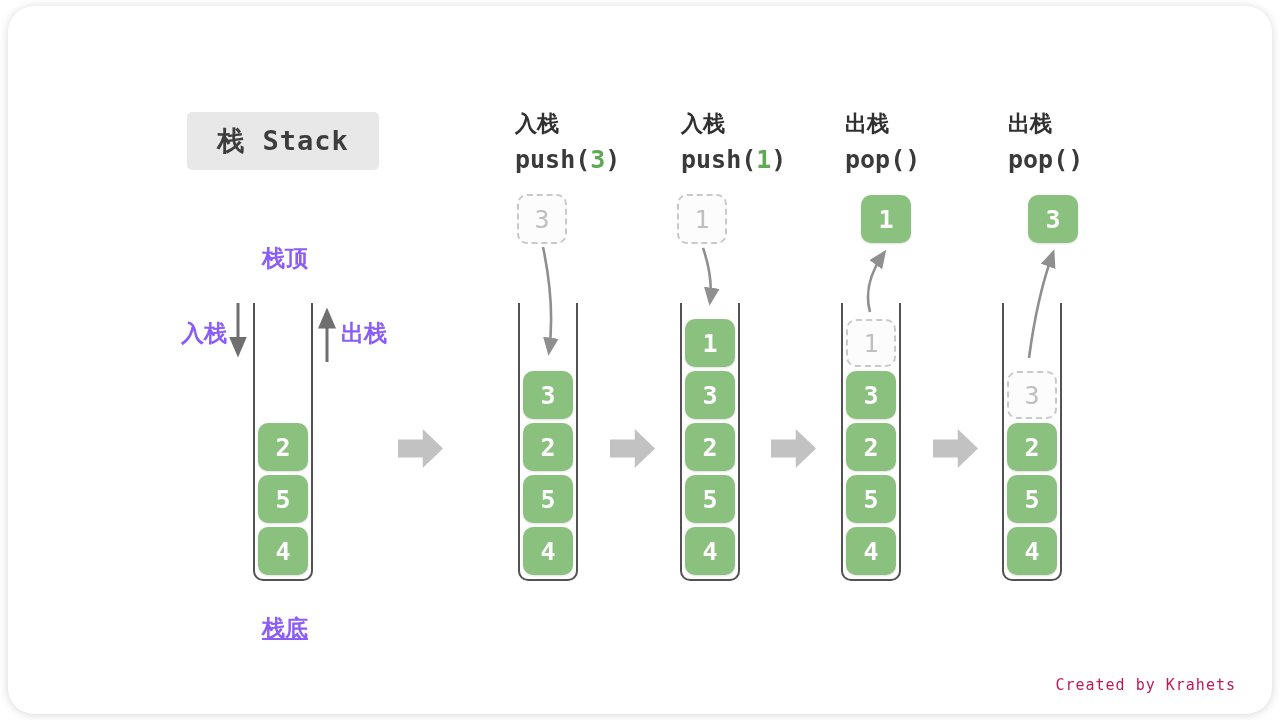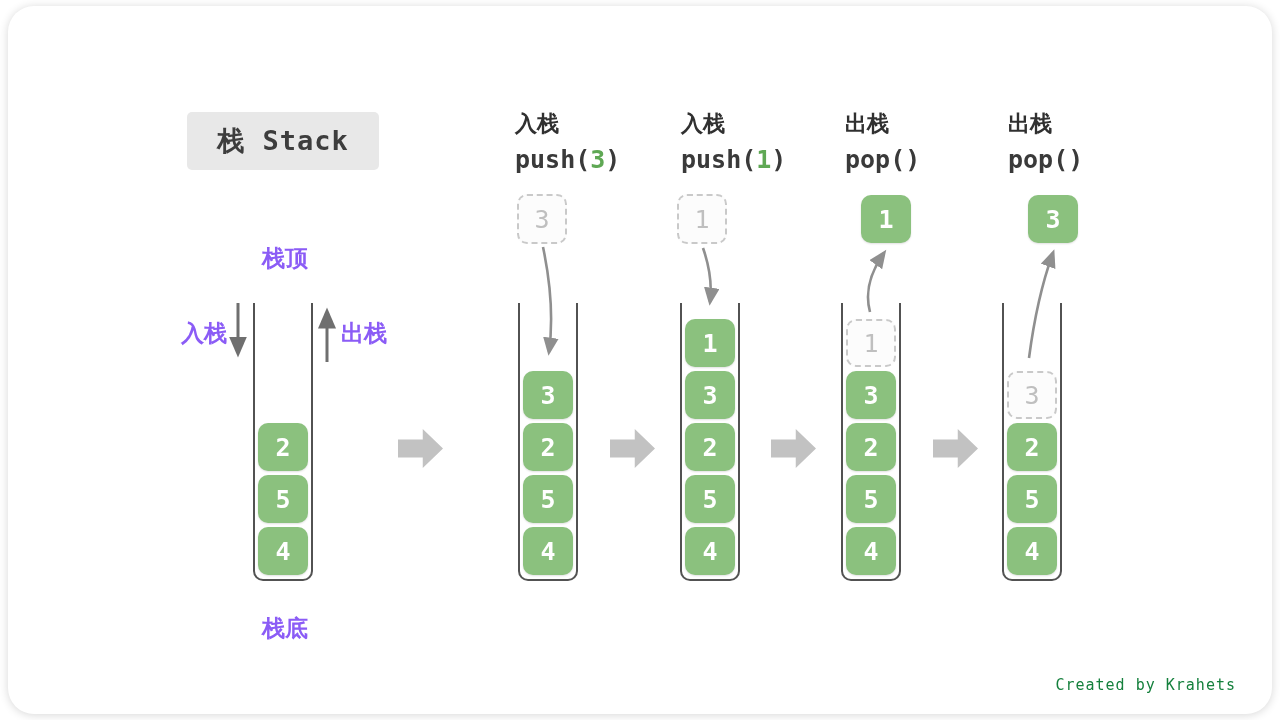--- a/index.html
+++ b/index.html
@@ -27,34 +27,34 @@
   .op .verb{font-size:22px;font-weight:bold;color:#303030;line-height:36px;}
   .op .code{font-family:"DejaVu Sans Mono","DejaVu Sans",monospace;font-size:25px;font-weight:bold;color:#3a3a3a;line-height:36px;}
   .op .code .arg{color:#5fa854;}
 
   .step-arrow{position:absolute;width:45px;height:39px;background:#c2c2c2;
               clip-path:polygon(0% 27%,55% 27%,55% 0%,100% 50%,55% 100%,55% 73%,0% 73%);}
 
   .svg-overlay{position:absolute;left:0;top:0;width:1280px;height:720px;z-index:5;pointer-events:none;}
 
   .watermark{position:absolute;right:44px;top:676px;font-family:"DejaVu Sans Mono",monospace;
-             font-size:15px;color:#15803d;letter-spacing:1px;}
+             font-size:15px;color:#be185d;letter-spacing:1px;}
 </style>
 </head>
 <body>
 
 <div class="canvas">
   <div class="card"></div>
 
   <div class="title-box">
     <span>栈 Stack</span>
   </div>
 
   <div class="cn-label centered" style="left:285px;top:243px;">栈顶</div>
-  <div class="cn-label centered" style="left:285px;top:613px;">栈底</div>
+  <div class="cn-label centered" style="left:285px;top:613px;text-decoration:underline;">栈底</div>
   <div class="cn-label" style="left:181px;top:318px;">入栈</div>
   <div class="cn-label" style="left:341px;top:318px;">出栈</div>
 
   <div class="op" style="left:515px;">
     <div class="verb">入栈</div>
     <div class="code"><span>push(</span><span class="arg">3</span><span>)</span></div>
   </div>
   <div class="op" style="left:681px;">
     <div class="verb">入栈</div>
     <div class="code"><span>push(</span><span class="arg">1</span><span>)</span></div>

